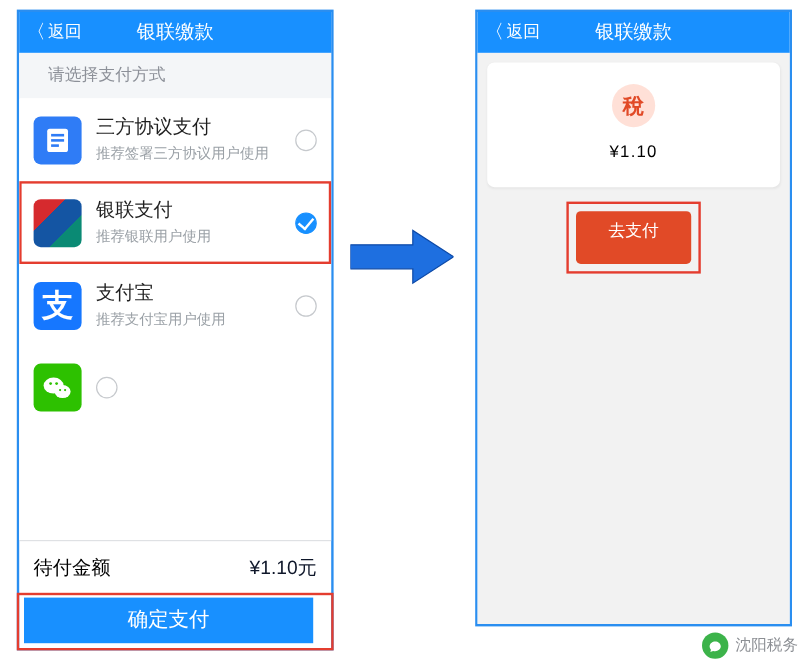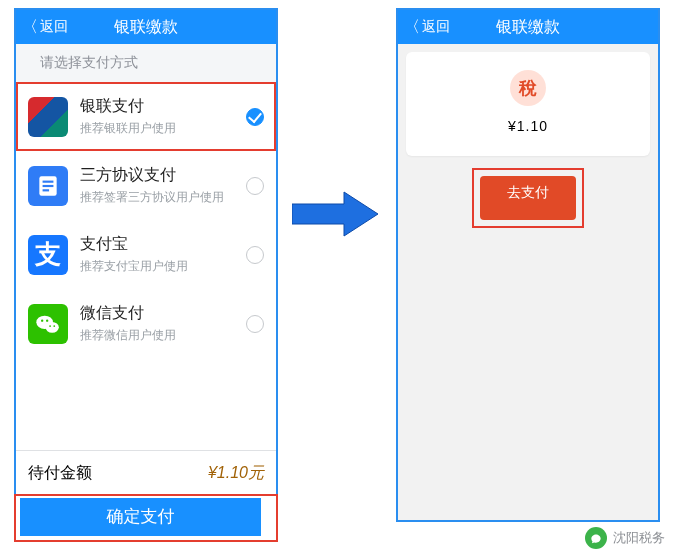--- a/index.html
+++ b/index.html
@@ -52,21 +52,21 @@
     width: 6px; height: 10px; border: 2px solid #fff;
     border-top: none; border-left: none; transform: rotate(40deg);
   }
   .highlight-red { outline: 2px solid #e43d2f; outline-offset: -2px; }
 
   .amount-bar {
     border-top: 1px solid #dfe1e4;
     display: flex; justify-content: space-between; 
     padding: 12px 12px; font-size: 16px;
   }
-  .amount-bar .amt { color: #a16207; font-weight: 500; font-style: italic; }
+  .amount-bar .amt { color: #0f172a; font-weight: 500; }
   .confirm-btn {
     margin: 0 15px 4px 4px;
     background: #1890ff; color: #fff;
     text-align: center; font-size: 17px;
     height: 38px; line-height: 38px;
     cursor: pointer;
   }
   .confirm-wrap { outline: 2px solid #e43d2f; outline-offset: 0; padding: 2px 0 0 0; }
 
   
@@ -129,44 +129,44 @@
     <div class="back">
       <span class="back-chevron">〈</span>
       <span>返回</span>
     </div>
     <div class="title">银联缴款</div>
   </div>
 
   <div class="section-label">请选择支付方式</div>
 
   <div class="list">
-
-    <div class="item highlight-red">
-      <div class="icon ic-union"></div>
-      <div class="texts">
-        <div class="name">银联支付</div>
-        <div class="sub">推荐银联用户使用</div>
-      </div>
-      <div class="radio checked"></div>
-    </div>
 
     <div class="item">
       <div class="icon ic-doc">
         <svg viewBox="0 0 24 24">
             <rect x="4" y="3" width="16" height="18" rx="2" fill="#fff"></rect>
             <rect x="7" y="7" width="10" height="2" fill="#2f7cf6"></rect>
             <rect x="7" y="11" width="10" height="2" fill="#2f7cf6"></rect>
             <rect x="7" y="15" width="6" height="2" fill="#2f7cf6"></rect>
           </svg>
       </div>
       <div class="texts">
         <div class="name">三方协议支付</div>
         <div class="sub">推荐签署三方协议用户使用</div>
       </div>
       <div class="radio"></div>
+    </div>
+
+    <div class="item highlight-red">
+      <div class="icon ic-union"></div>
+      <div class="texts">
+        <div class="name">银联支付</div>
+        <div class="sub">推荐银联用户使用</div>
+      </div>
+      <div class="radio checked"></div>
     </div>
 
     <div class="item">
       <div class="icon ic-alipay">
           <span>支</span>
         </div>
       <div class="texts">
         <div class="name">支付宝</div>
         <div class="sub">推荐支付宝用户使用</div>
       </div>
@@ -177,24 +177,20 @@
       <div class="icon ic-wechat">
         <svg viewBox="0 0 36 36">
             <ellipse cx="14" cy="16" rx="10" ry="8" fill="#fff"></ellipse>
             <ellipse cx="23" cy="22" rx="8" ry="6.5" fill="#fff"></ellipse>
             <circle cx="11" cy="14" r="1.4" fill="#2dc100"></circle>
             <circle cx="17" cy="14" r="1.4" fill="#2dc100"></circle>
             <circle cx="20.5" cy="20.5" r="1.1" fill="#2dc100"></circle>
             <circle cx="25.5" cy="20.5" r="1.1" fill="#2dc100"></circle>
           </svg>
       </div>
-      <div class="texts">
-        <div class="name">微信支付</div>
-        <div class="sub">推荐微信用户使用</div>
-      </div>
       <div class="radio"></div>
     </div>
 
   </div>
 
   <div class="amount-bar">
     <span>待付金额</span>
     <span class="amt">¥1.10元</span>
   </div>
   <div class="confirm-wrap">

